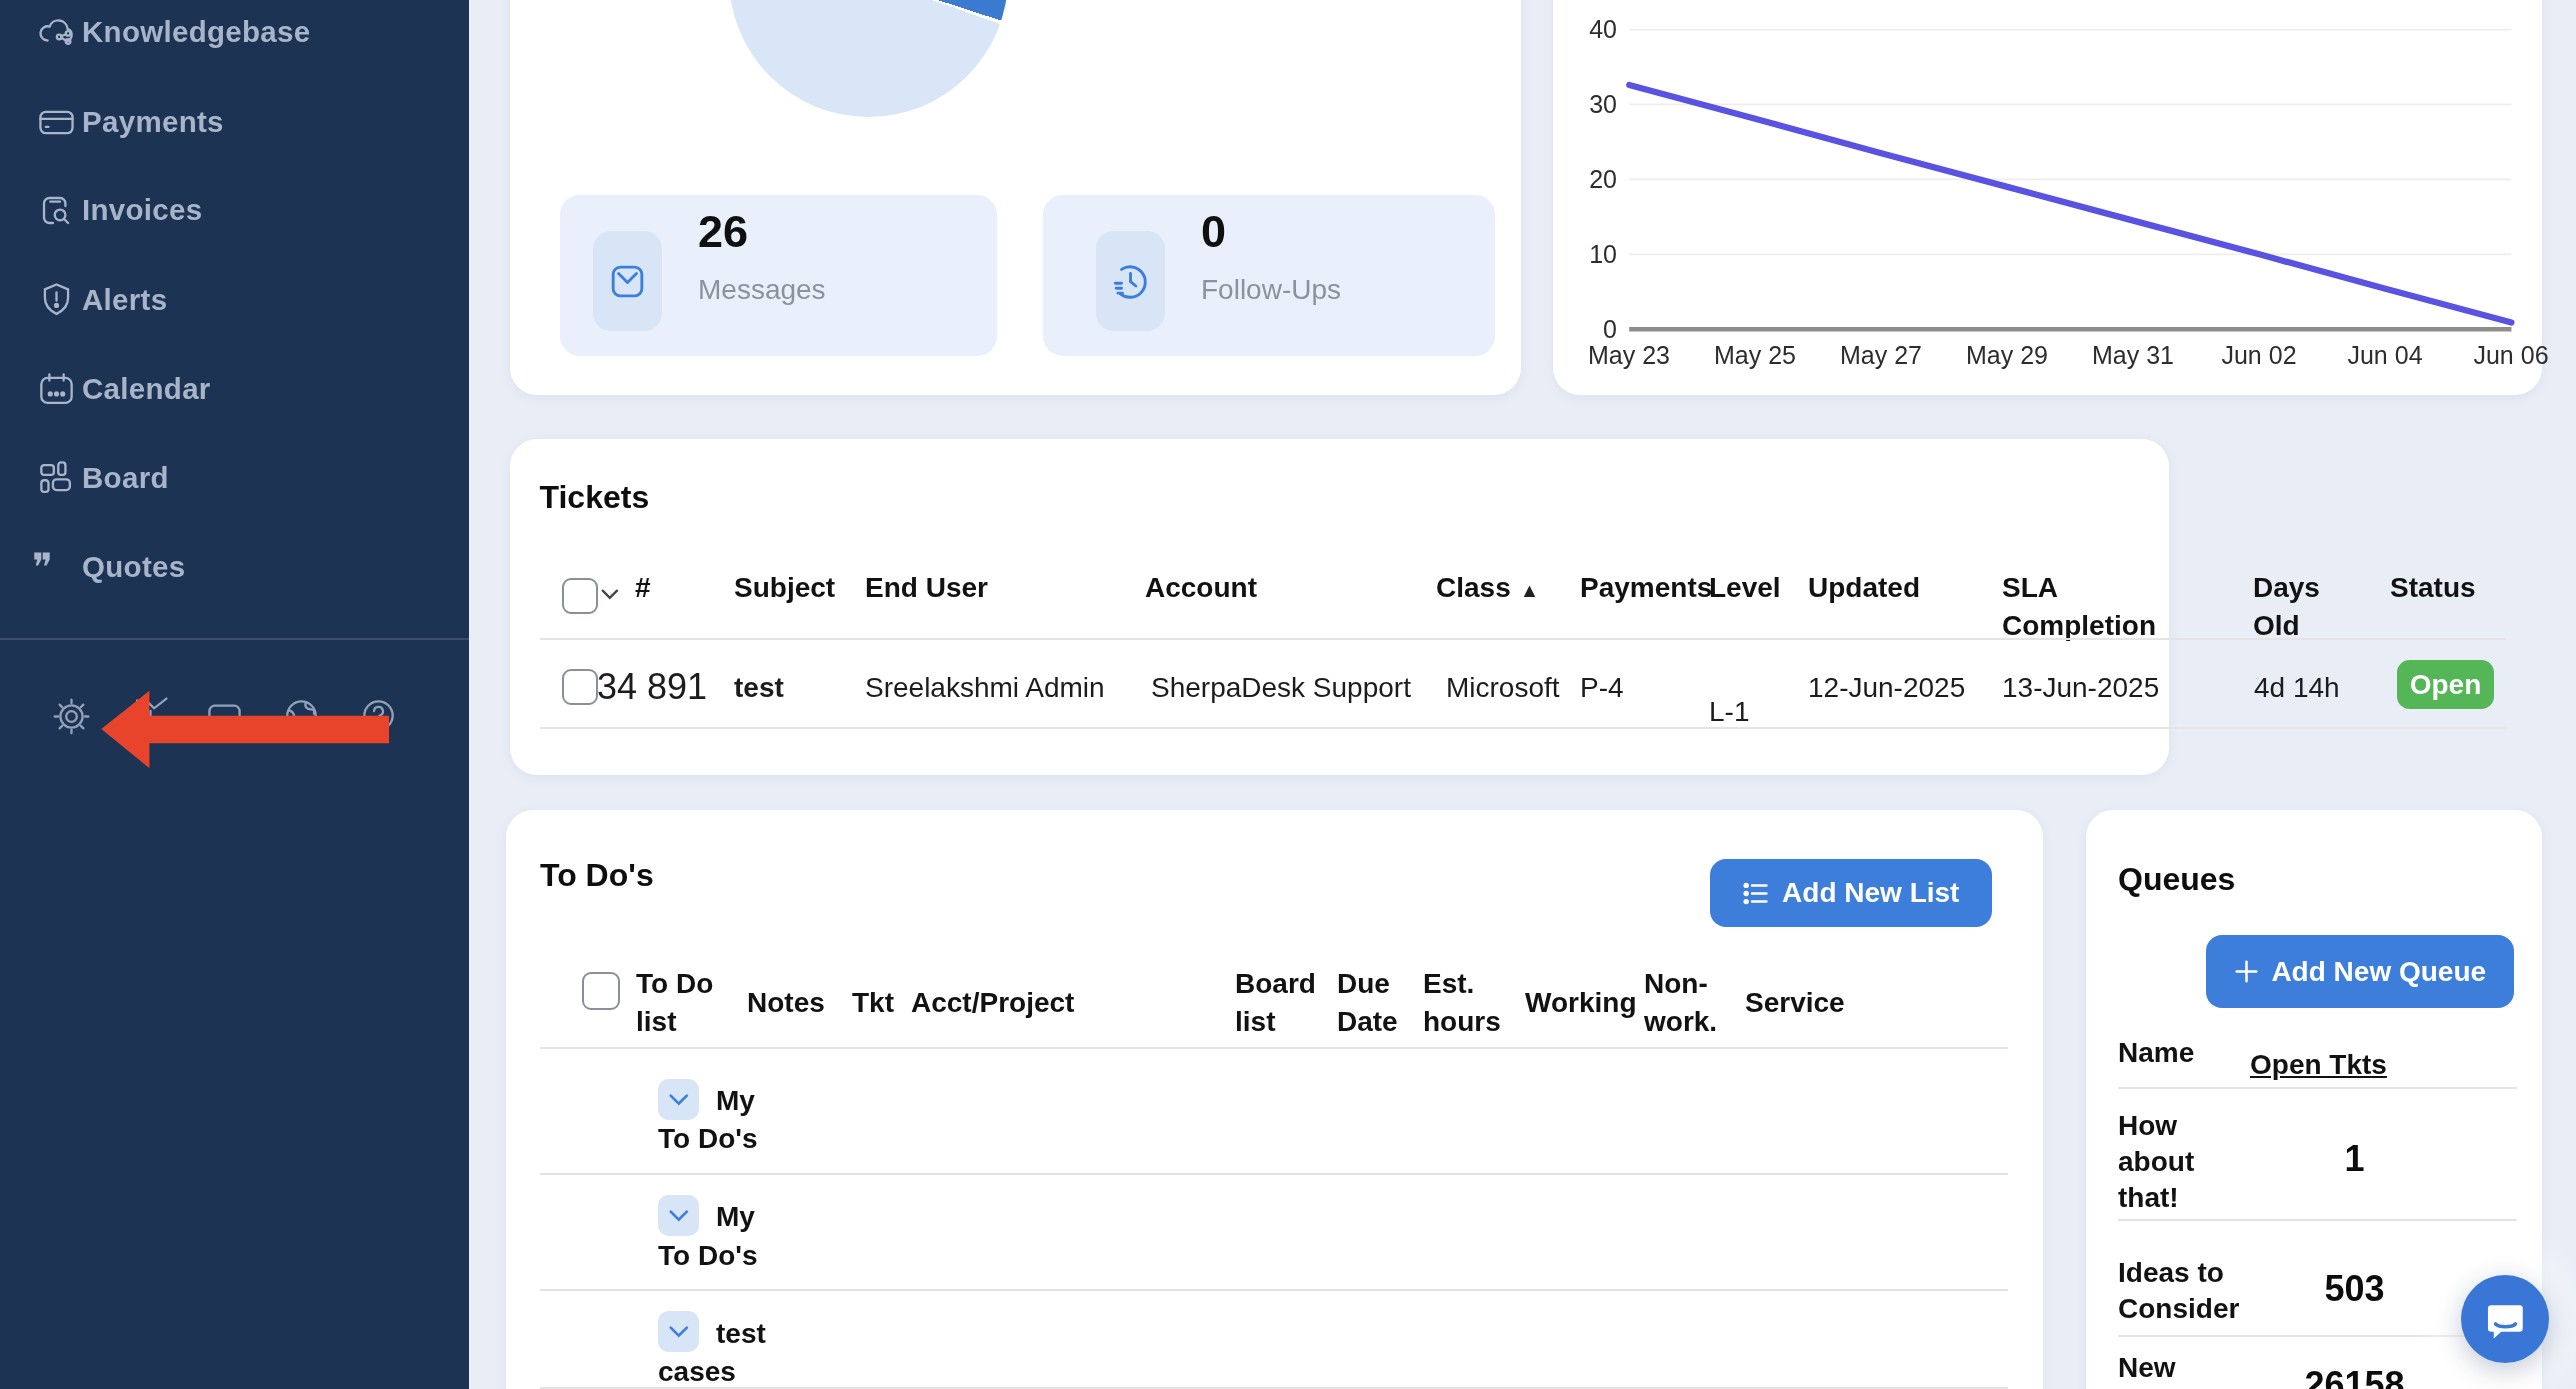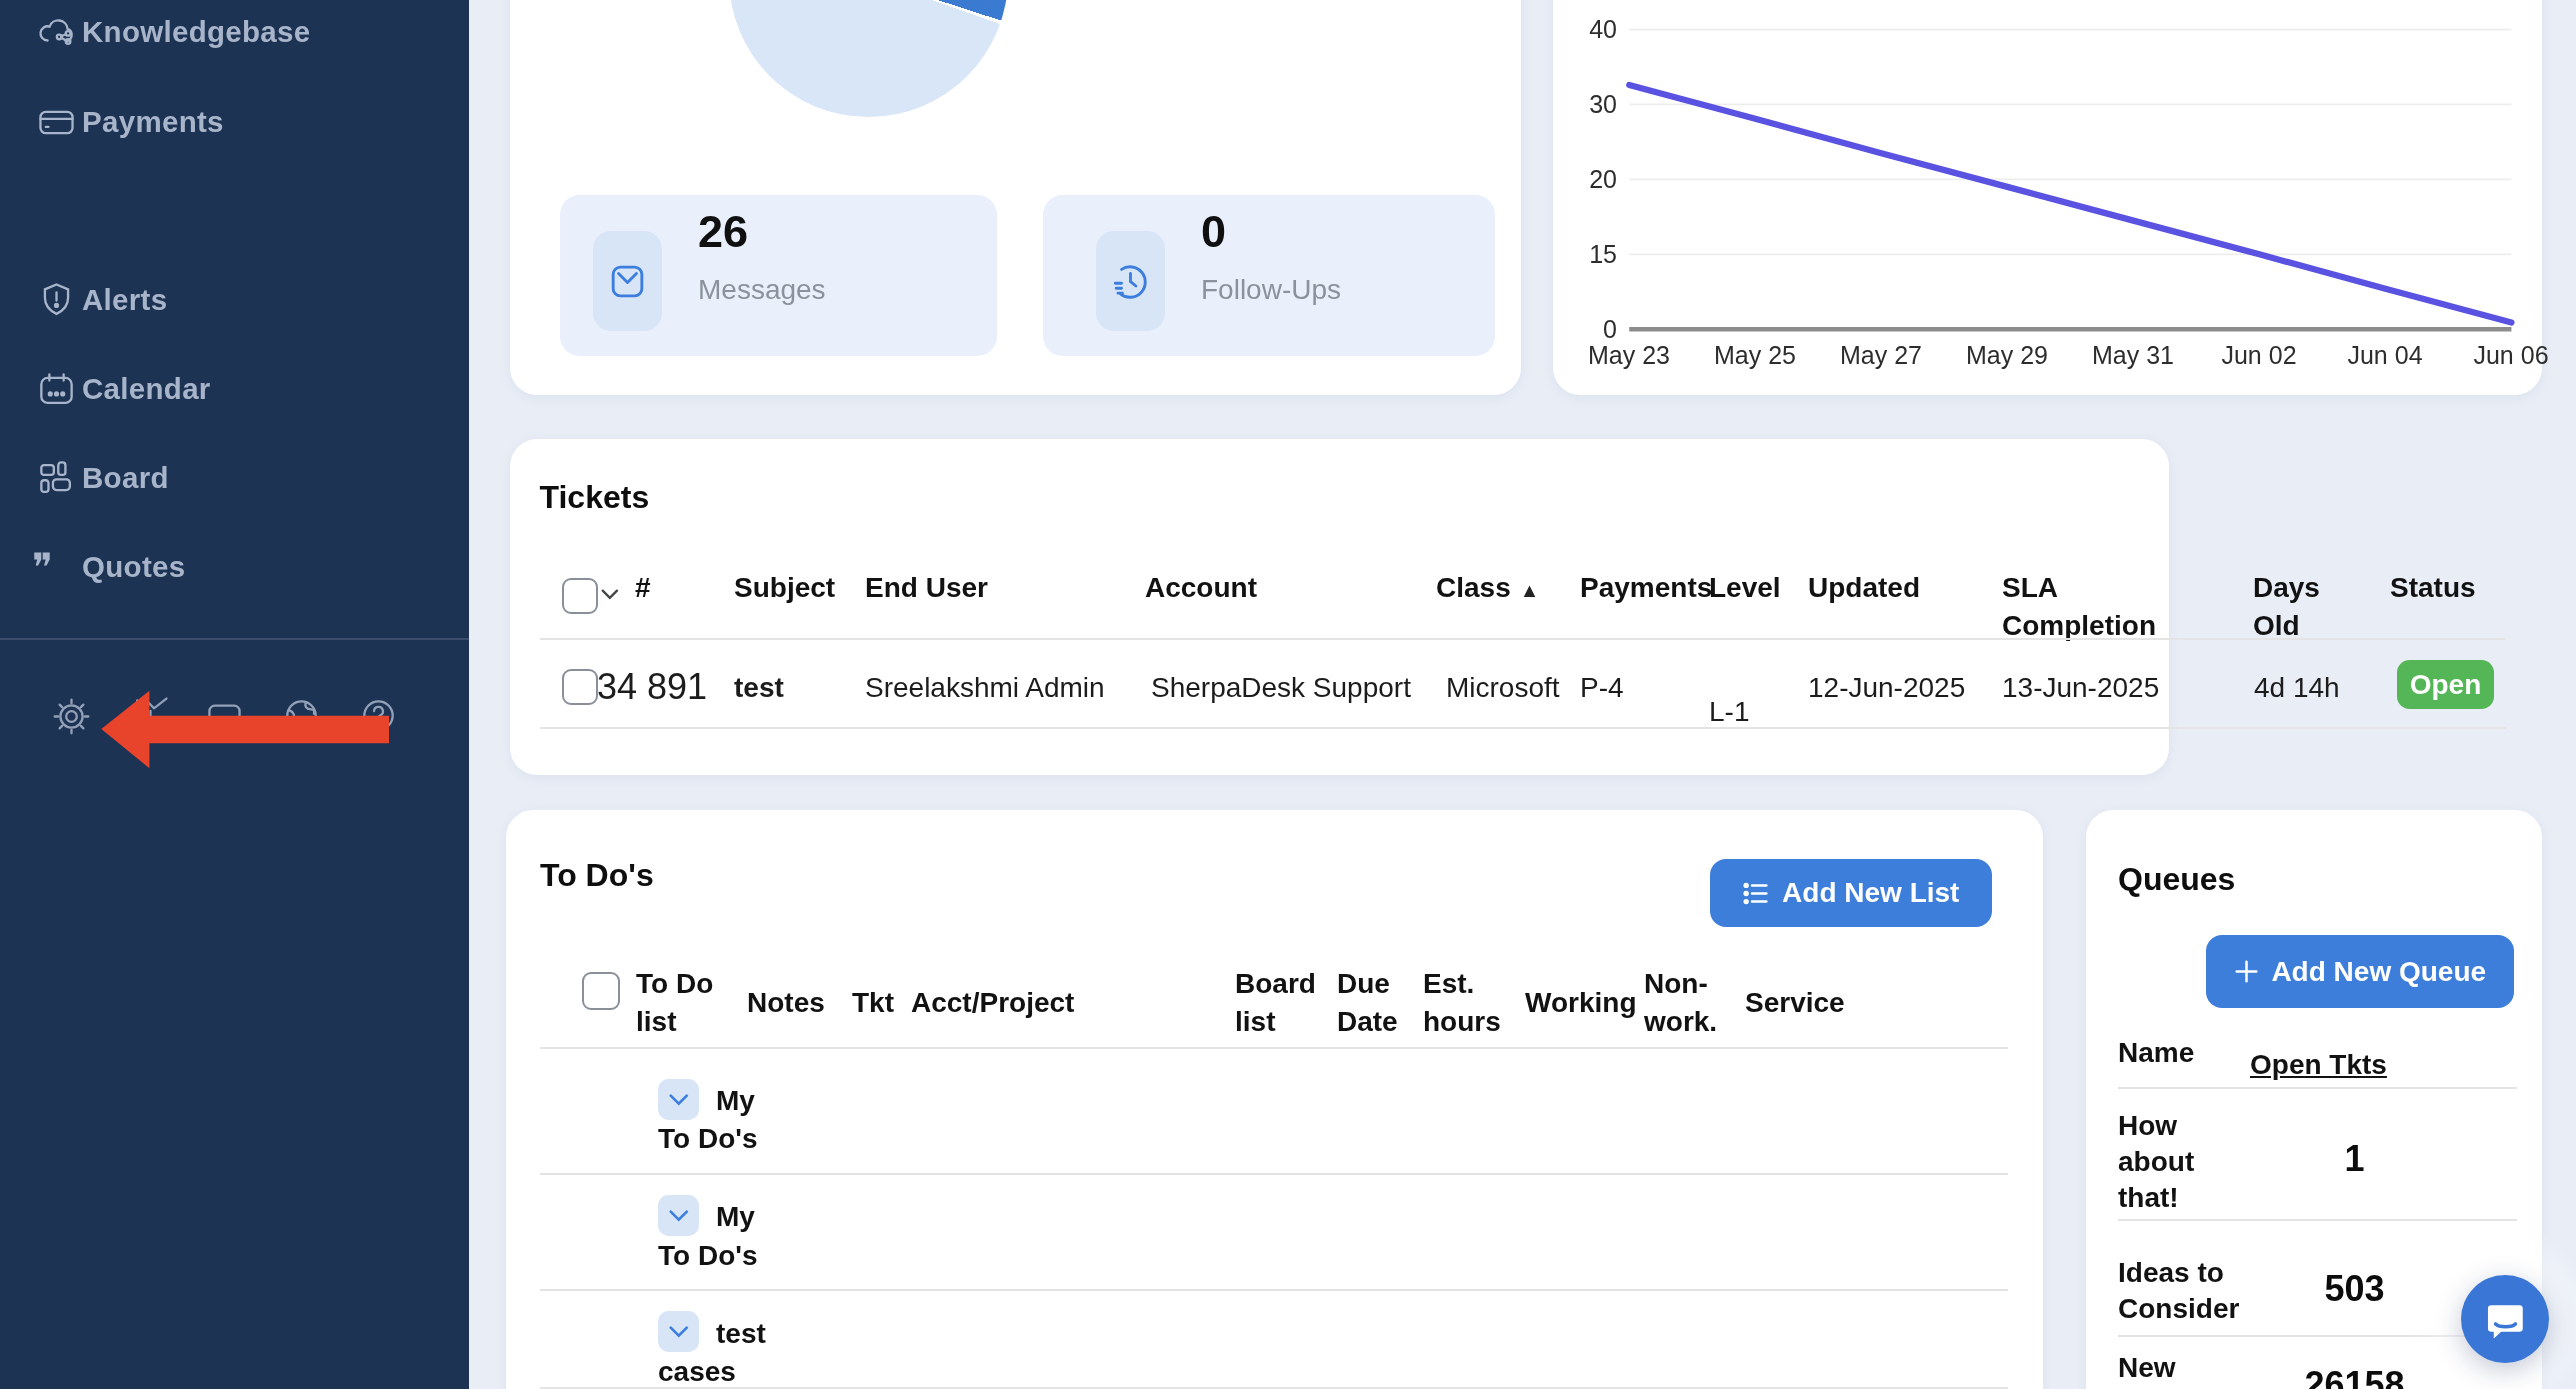--- a/index.html
+++ b/index.html
@@ -69,20 +69,29 @@
     </div>
 
     <div class="nav-item" style="top:97px;">
       <svg width="41" height="41" viewBox="0 0 46 46" fill="none" stroke="#a7b4c9" stroke-width="2.6" stroke-linecap="round">
         <rect x="5" y="11" width="36" height="24" rx="6"></rect>
         <path d="M5 19h36M11 28h3"></path>
       </svg>
       <span class="nav-label">Payments</span>
     </div>
 
+    <div class="nav-item" style="top:185px;">
+      <svg width="41" height="41" viewBox="0 0 46 46" fill="none" stroke="#a7b4c9" stroke-width="2.6" stroke-linecap="round">
+        <path d="M33 18v-3a6 6 0 0 0-6-6H15a6 6 0 0 0-6 6v16a6 6 0 0 0 6 6h4"></path>
+        <path d="M16 13h11"></path>
+        <circle cx="27" cy="28" r="6"></circle>
+          <path d="M31.5 32.5L36 37"></path>
+      </svg>
+      <span class="nav-label">Invoices</span>
+    </div>
 
     <div class="nav-item" style="top:275px;">
       <svg width="41" height="41" viewBox="0 0 46 46" fill="none" stroke="#a7b4c9" stroke-width="2.6" stroke-linecap="round">
         <path d="M23 5l13 5.5v9.5c0 9-5.5 14.5-13 18-7.5-3.5-13-9-13-18v-9.5z"></path>
         <path d="M23 14v9"></path>
           <circle cx="23" cy="28.5" r="1.6" fill="#a7b4c9"></circle>
       </svg>
       <span class="nav-label">Alerts</span>
     </div>
 
@@ -175,21 +184,21 @@
       <line x1="29" x2="1015" y1="116.75" y2="116.75" stroke="#ededed" stroke-width="2"></line>
       <line x1="29" x2="1015" y1="200.5" y2="200.5" stroke="#ededed" stroke-width="2"></line>
       <line x1="29" x2="1015" y1="284.25" y2="284.25" stroke="#ededed" stroke-width="2"></line>
       <line x1="29" x2="1015" y1="368" y2="368" stroke="#8d8d8d" stroke-width="5"></line>
       <polyline points="29,94.97499999999997 169.85714285714286,132.6625 310.7142857142857,171.1875 451.57142857142856,208.875 592.4285714285714,246.5625 733.2857142857143,284.25 874.1428571428571,322.775 1015,360.4625" fill="none" stroke="#5a52e0" stroke-width="7" stroke-linecap="round"></polyline>
     </svg>
   <div id="y-labels">
       <div class="tick-y" style="top: 15px;">40</div>
       <div class="tick-y" style="top: 90px;">30</div>
       <div class="tick-y" style="top: 165px;">20</div>
-      <div class="tick-y" style="top: 240px;">15</div>
+      <div class="tick-y" style="top: 240px;">10</div>
       <div class="tick-y" style="top: 315px;">0</div>
     </div>
   <div id="x-labels">
       <div class="tick-x" style="left: 1562px;">May 23</div>
       <div class="tick-x" style="left: 1688px;">May 25</div>
       <div class="tick-x" style="left: 1814px;">May 27</div>
       <div class="tick-x" style="left: 1940px;">May 29</div>
       <div class="tick-x" style="left: 2066px;">May 31</div>
       <div class="tick-x" style="left: 2192px;">Jun 02</div>
       <div class="tick-x" style="left: 2318px;">Jun 04</div>

